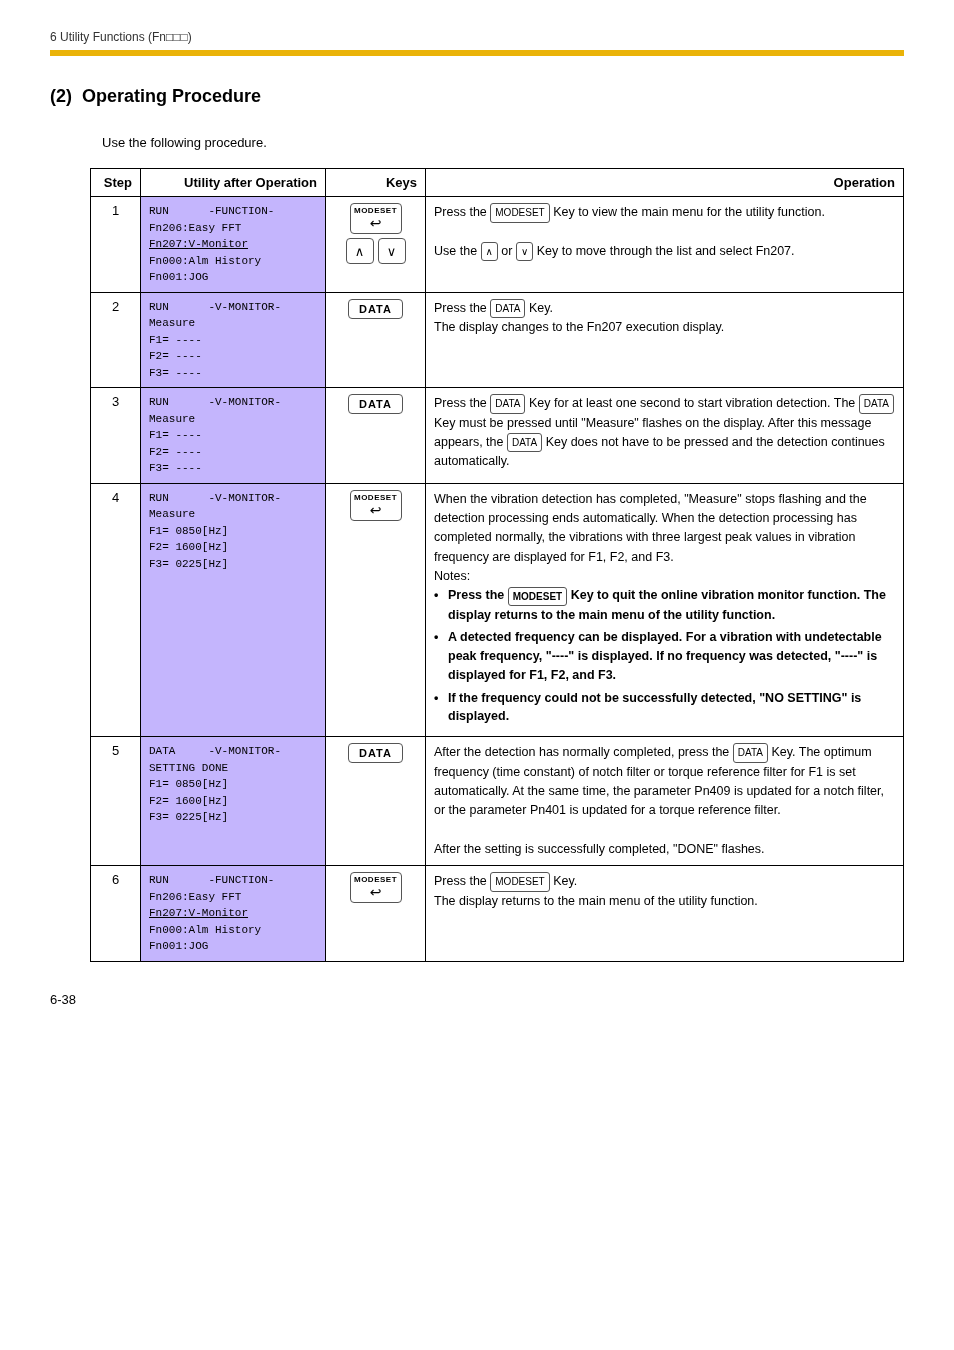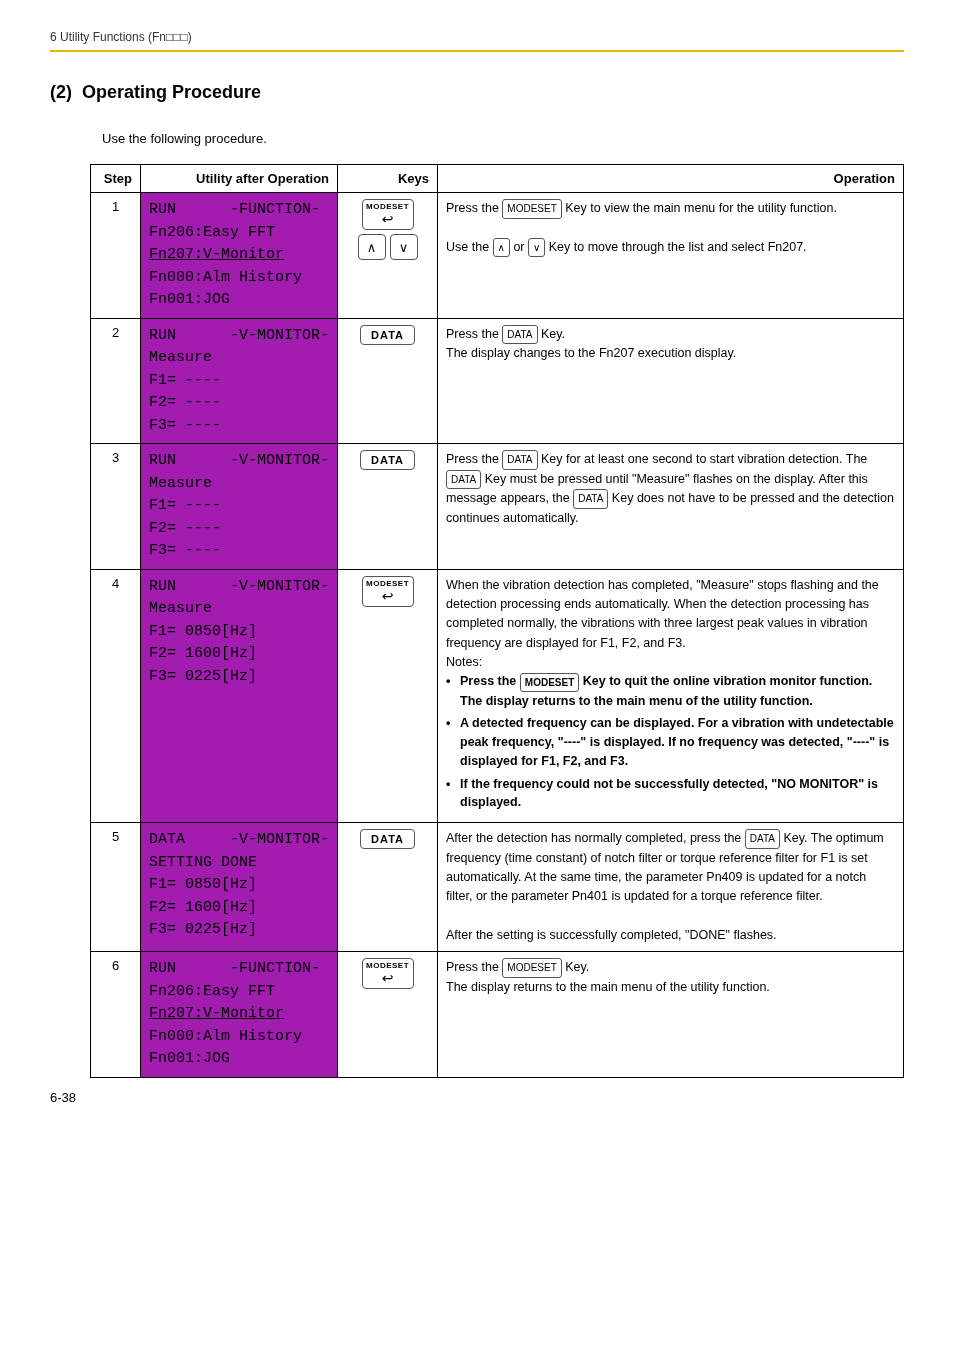--- a/index.html
+++ b/index.html
@@ -8,21 +8,21 @@
       font-size: 13px;
       background: #fff;
       color: #000;
       width: 954px;
       min-height: 1350px;
       padding: 30px 50px 50px 50px;
     }
     .page-header {
       font-size: 12px;
       color: #333;
-      border-bottom: 2px solid #eab308;
+      border-bottom: 6px solid #eab308;
       padding-bottom: 6px;
       margin-bottom: 30px;
     }
     .section-title {
       font-size: 18px;
       font-weight: bold;
       margin-bottom: 28px;
     }
     .section-subtitle {
       font-size: 13px;
@@ -46,25 +46,25 @@
       text-align: right;
       font-size: 13px;
     }
     td.step-cell {
       text-align: center;
       vertical-align: middle;
       font-size: 13px;
       width: 50px;
     }
     td.display-cell {
-      width: 154px;
+      width: 185px;
       font-family: 'Courier New', Courier, monospace;
-      font-size: 15px;
+      font-size: 11px;
       line-height: 1.5;
-      background: #a21caf;
+      background: #c4b5fd;
     }
     td.keys-cell {
       width: 100px;
       text-align: center;
       vertical-align: middle;
     }
     td.operation-cell {
       font-size: 12.5px;
       line-height: 1.55;
     }
@@ -135,21 +135,21 @@
       margin-bottom: 4px;
       font-size: 12.5px;
       line-height: 1.5;
     }
     .bullet-list li::before {
       content: "•";
       position: absolute;
       left: 0;
     }
     .page-footer {
-      margin-top: 12px;
+      margin-top: 30px;
       font-size: 13px;
       margin-left: 0;
     }
     .display-line {
       white-space: pre;
     }
     .underline {
       text-decoration: underline;
     }
   </style>
@@ -252,21 +252,21 @@
           <span class="key-modeset-label">MODESET</span>
           <span class="key-modeset-icon">↩</span>
         </div>
       </td>
       <td class="operation-cell">
         When the vibration detection has completed, "Measure" stops flashing and the detection processing ends automatically. When the detection processing has completed normally, the vibrations with three largest peak values in vibration frequency are displayed for F1, F2, and F3.<br>
         Notes:<br>
         <ul class="bullet-list">
           <li>Press the <span class="inline-key">MODESET</span> Key to quit the online vibration monitor function. The display returns to the main menu of the utility function.</li>
           <li>A detected frequency can be displayed. For a vibration with undetectable peak frequency, "----" is displayed. If no frequency was detected, "----" is displayed for F1, F2, and F3.</li>
-          <li>If the frequency could not be successfully detected, "NO MONITOR" is displayed.</li>
+          <li>If the frequency could not be successfully detected, "NO SETTING" is displayed.</li>
         </ul>
       </td>
     </tr>
 
     <tr>
       <td class="step-cell">5</td>
       <td class="display-cell">
         <span class="display-line">DATA     -V-MONITOR-</span><br>
         <span class="display-line">SETTING DONE</span><br>
         <span class="display-line">F1= 0850[Hz]</span><br>

